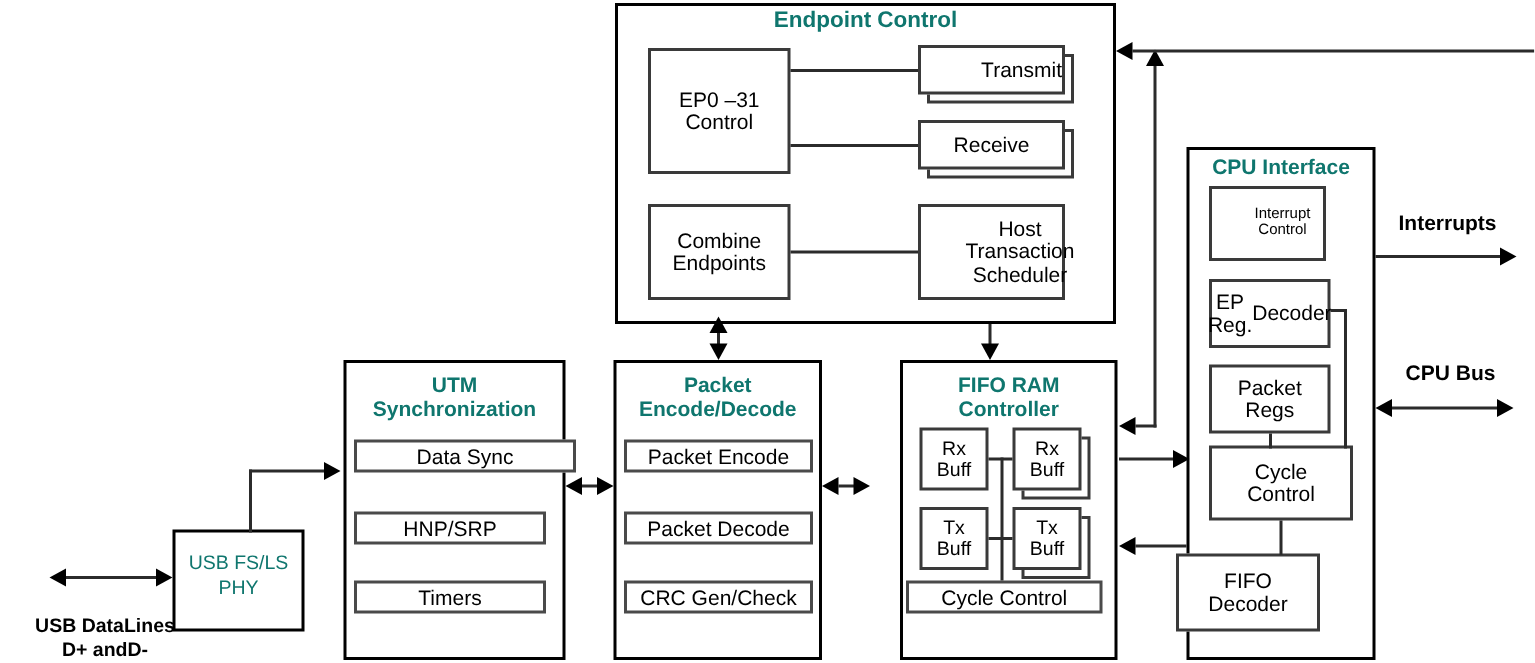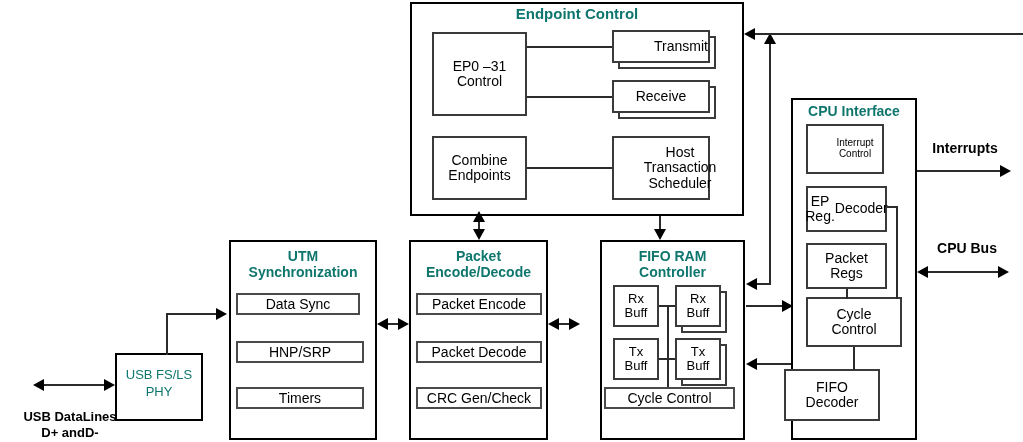--- a/index.html
+++ b/index.html
@@ -200,21 +200,21 @@
     <span>Packet Decode</span>
   </div>
   <div class="thinbox" style="left:416px; top:387px; width:126px; height:22px; font-size:14px;">
     <span>CRC Gen/Check</span>
   </div>
 
   <div class="box" style="left:229px; top:240px; width:148px; height:200px;"></div>
   <div class="blk-title" style="left:229px; top:249px; width:148px; font-size:14px;">UTM</div>
   <div class="blk-title" style="left:229px; top:265px; width:148px; font-size:14px;">Synchronization</div>
 
-  <div class="thinbox" style="left:236px; top:293px; width:124px; height:22px; font-size:14px;">
+  <div class="thinbox" style="left:236px; top:293px; width:148px; height:22px; font-size:14px;">
     <span>Data Sync</span>
   </div>
   <div class="thinbox" style="left:236px; top:341px; width:128px; height:22px; font-size:14px;">
     <span>HNP/SRP</span>
   </div>
   <div class="thinbox" style="left:236px; top:387px; width:128px; height:22px; font-size:14px;">
     <span>Timers</span>
   </div>
 
   <div class="box" style="left:115px; top:353px; width:88px; height:68px;"></div>

